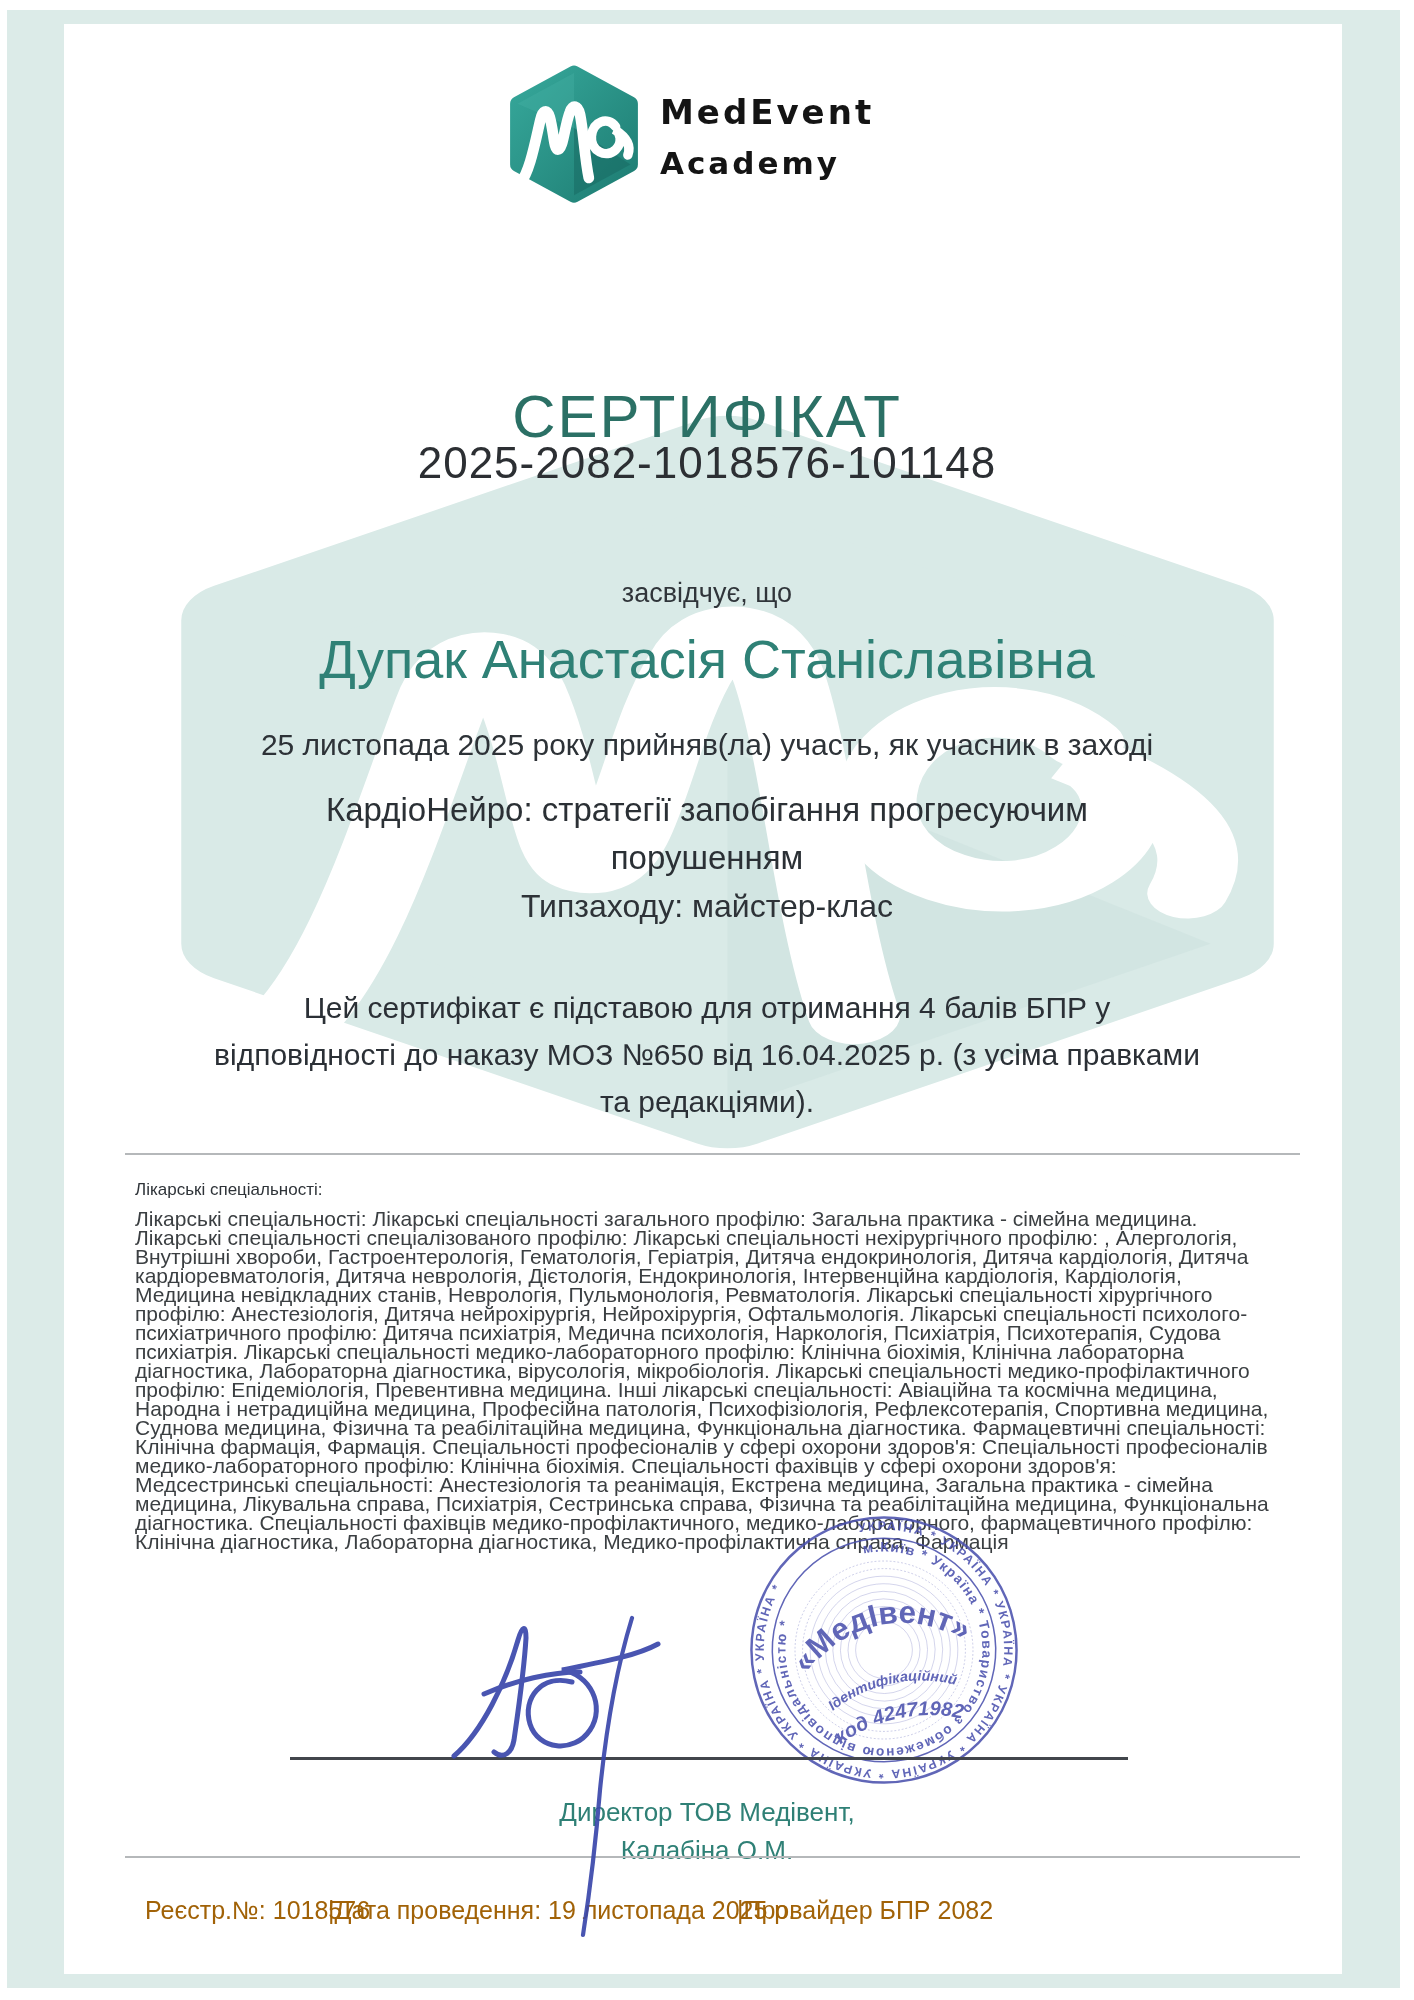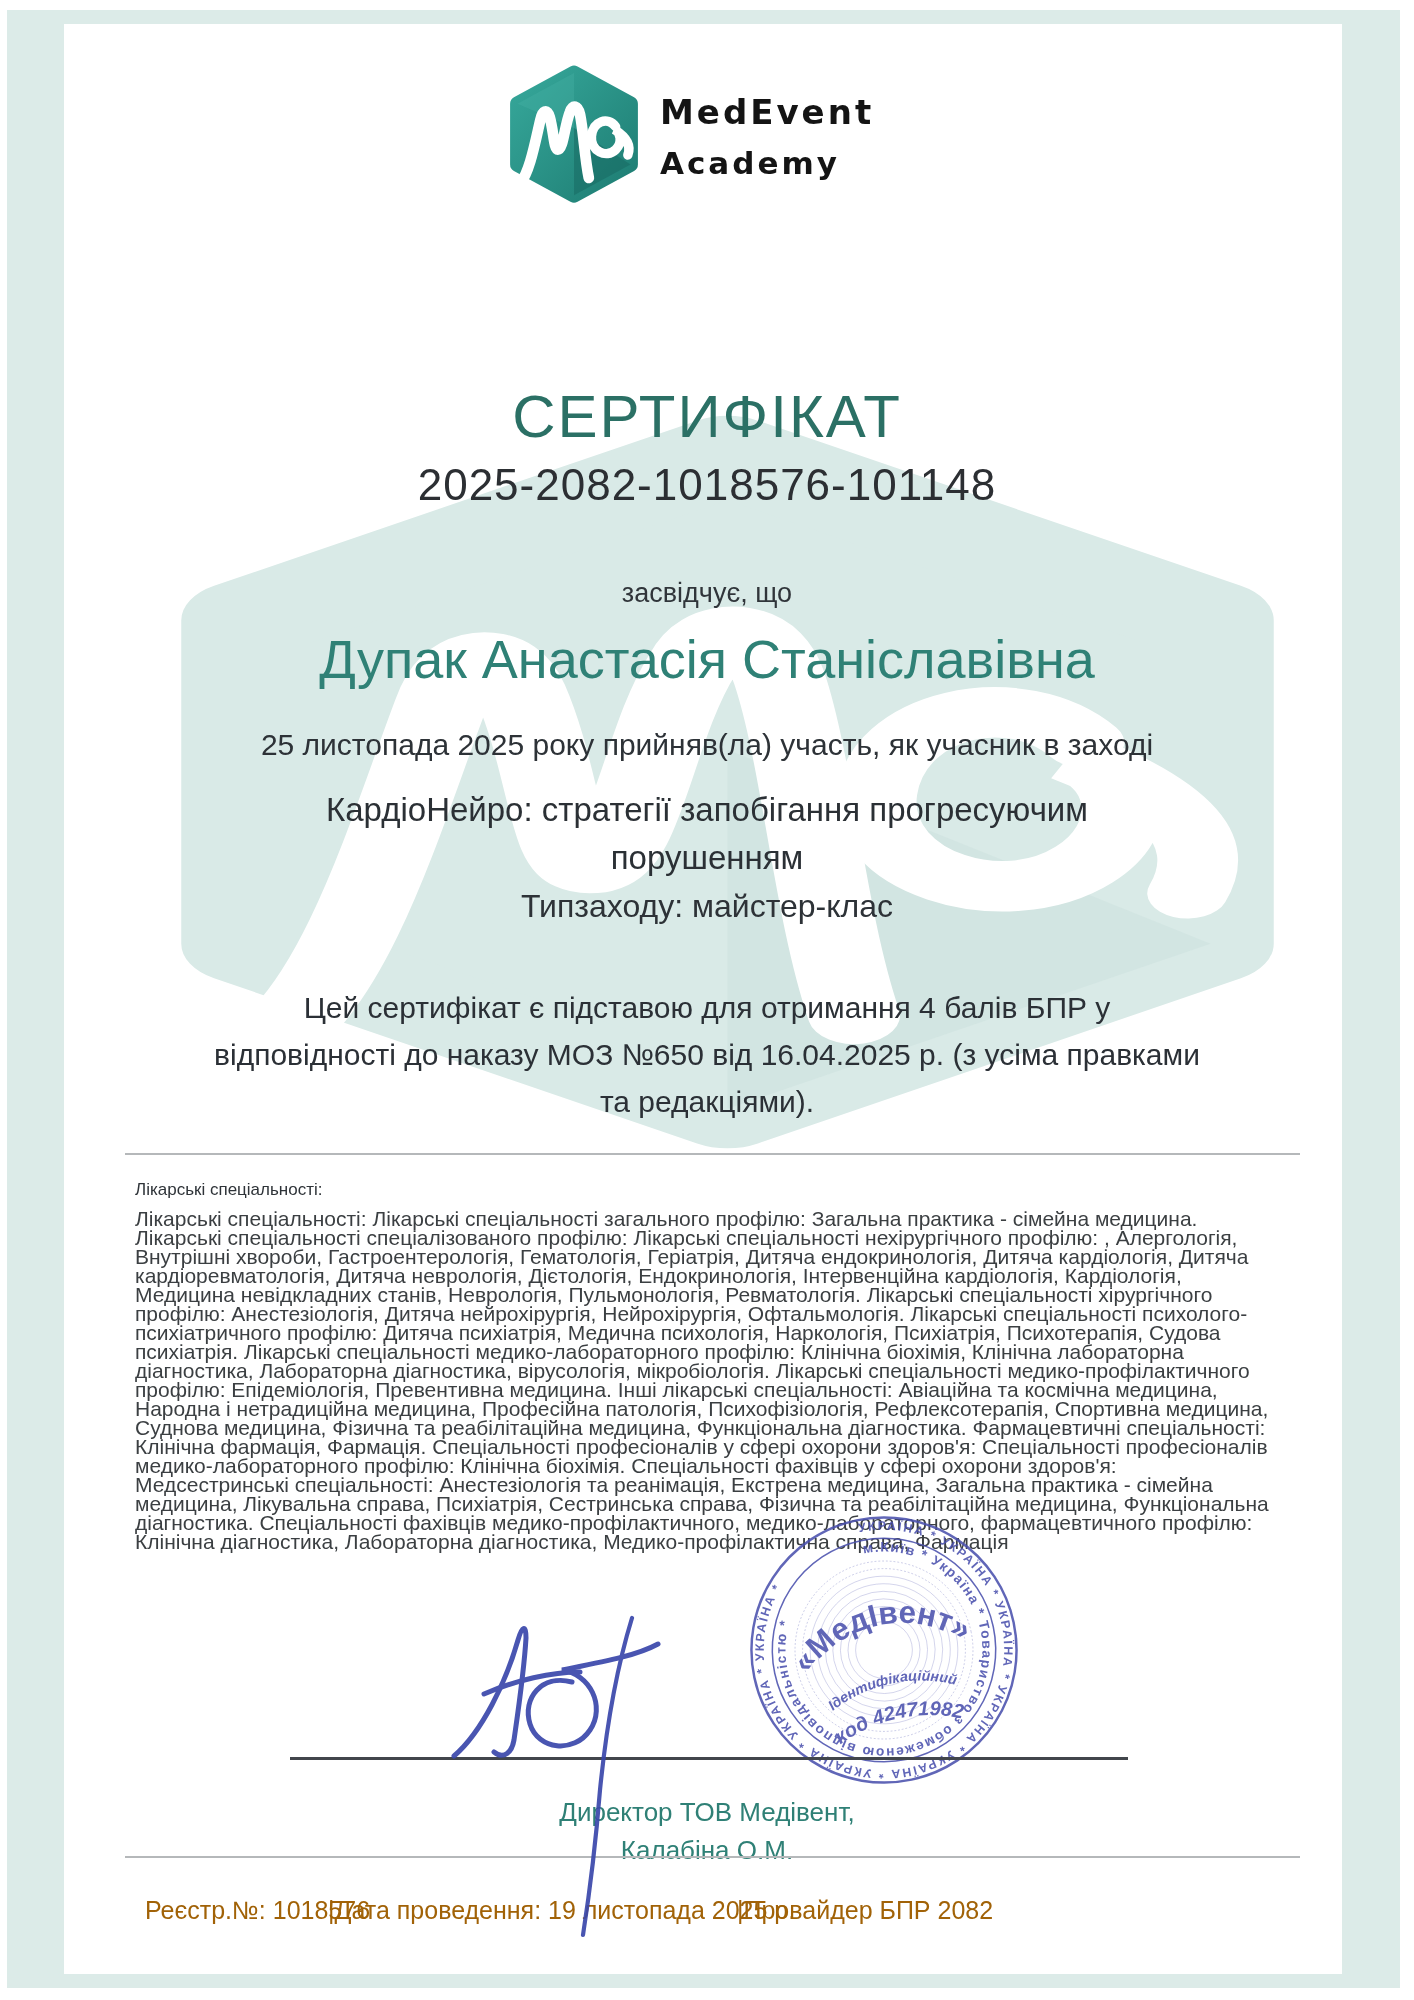--- a/index.html
+++ b/index.html
@@ -15,21 +15,21 @@
   .watermark{position:absolute;left:95px;top:405px;width:1265px;height:790px;z-index:0;}
   
   .logo{position:absolute;left:500px;top:60px;width:148px;height:155px;z-index:2;}
   .brand{position:absolute;left:660px;top:92px;z-index:2;color:#141414;
          font-family:"DejaVu Sans",sans-serif;font-weight:bold;}
   .brand .l1{font-size:34px;letter-spacing:3px;}
   .brand .l2{font-size:31px;letter-spacing:3px;margin-top:13px;}
   
   .c{position:absolute;left:70px;width:1274px;text-align:center;z-index:2;}
   .title{top:382px;font-size:60px;letter-spacing:2px;color:#2b7065;font-weight:500;}
-  .number{top:460px;font-size:44px;letter-spacing:1px;color:#2c2f33;font-weight:500;}
+  .number{top:438px;font-size:44px;letter-spacing:1px;color:#2c2f33;font-weight:500;}
   .certifies{top:578px;font-size:27px;color:#30353a;}
   .name{top:628px;font-size:54px;color:#2f8176;font-weight:500;}
   .participation{top:728px;font-size:30px;color:#2d3237;}
   .event{top:786px;font-size:33px;font-weight:500;line-height:48px;color:#2b3035;}
   .event-inner{display:inline-block;max-width:880px;}
   .event-type{top:888px;font-size:32px;color:#2d3237;}
   .points{top:984px;font-size:30px;line-height:47px;color:#2b3036;}
   
   .rule{position:absolute;left:125px;width:1175px;height:2px;background:#b5b8ba;z-index:2;}
   .rule1{top:1153px;} .rule2{top:1856px;}

